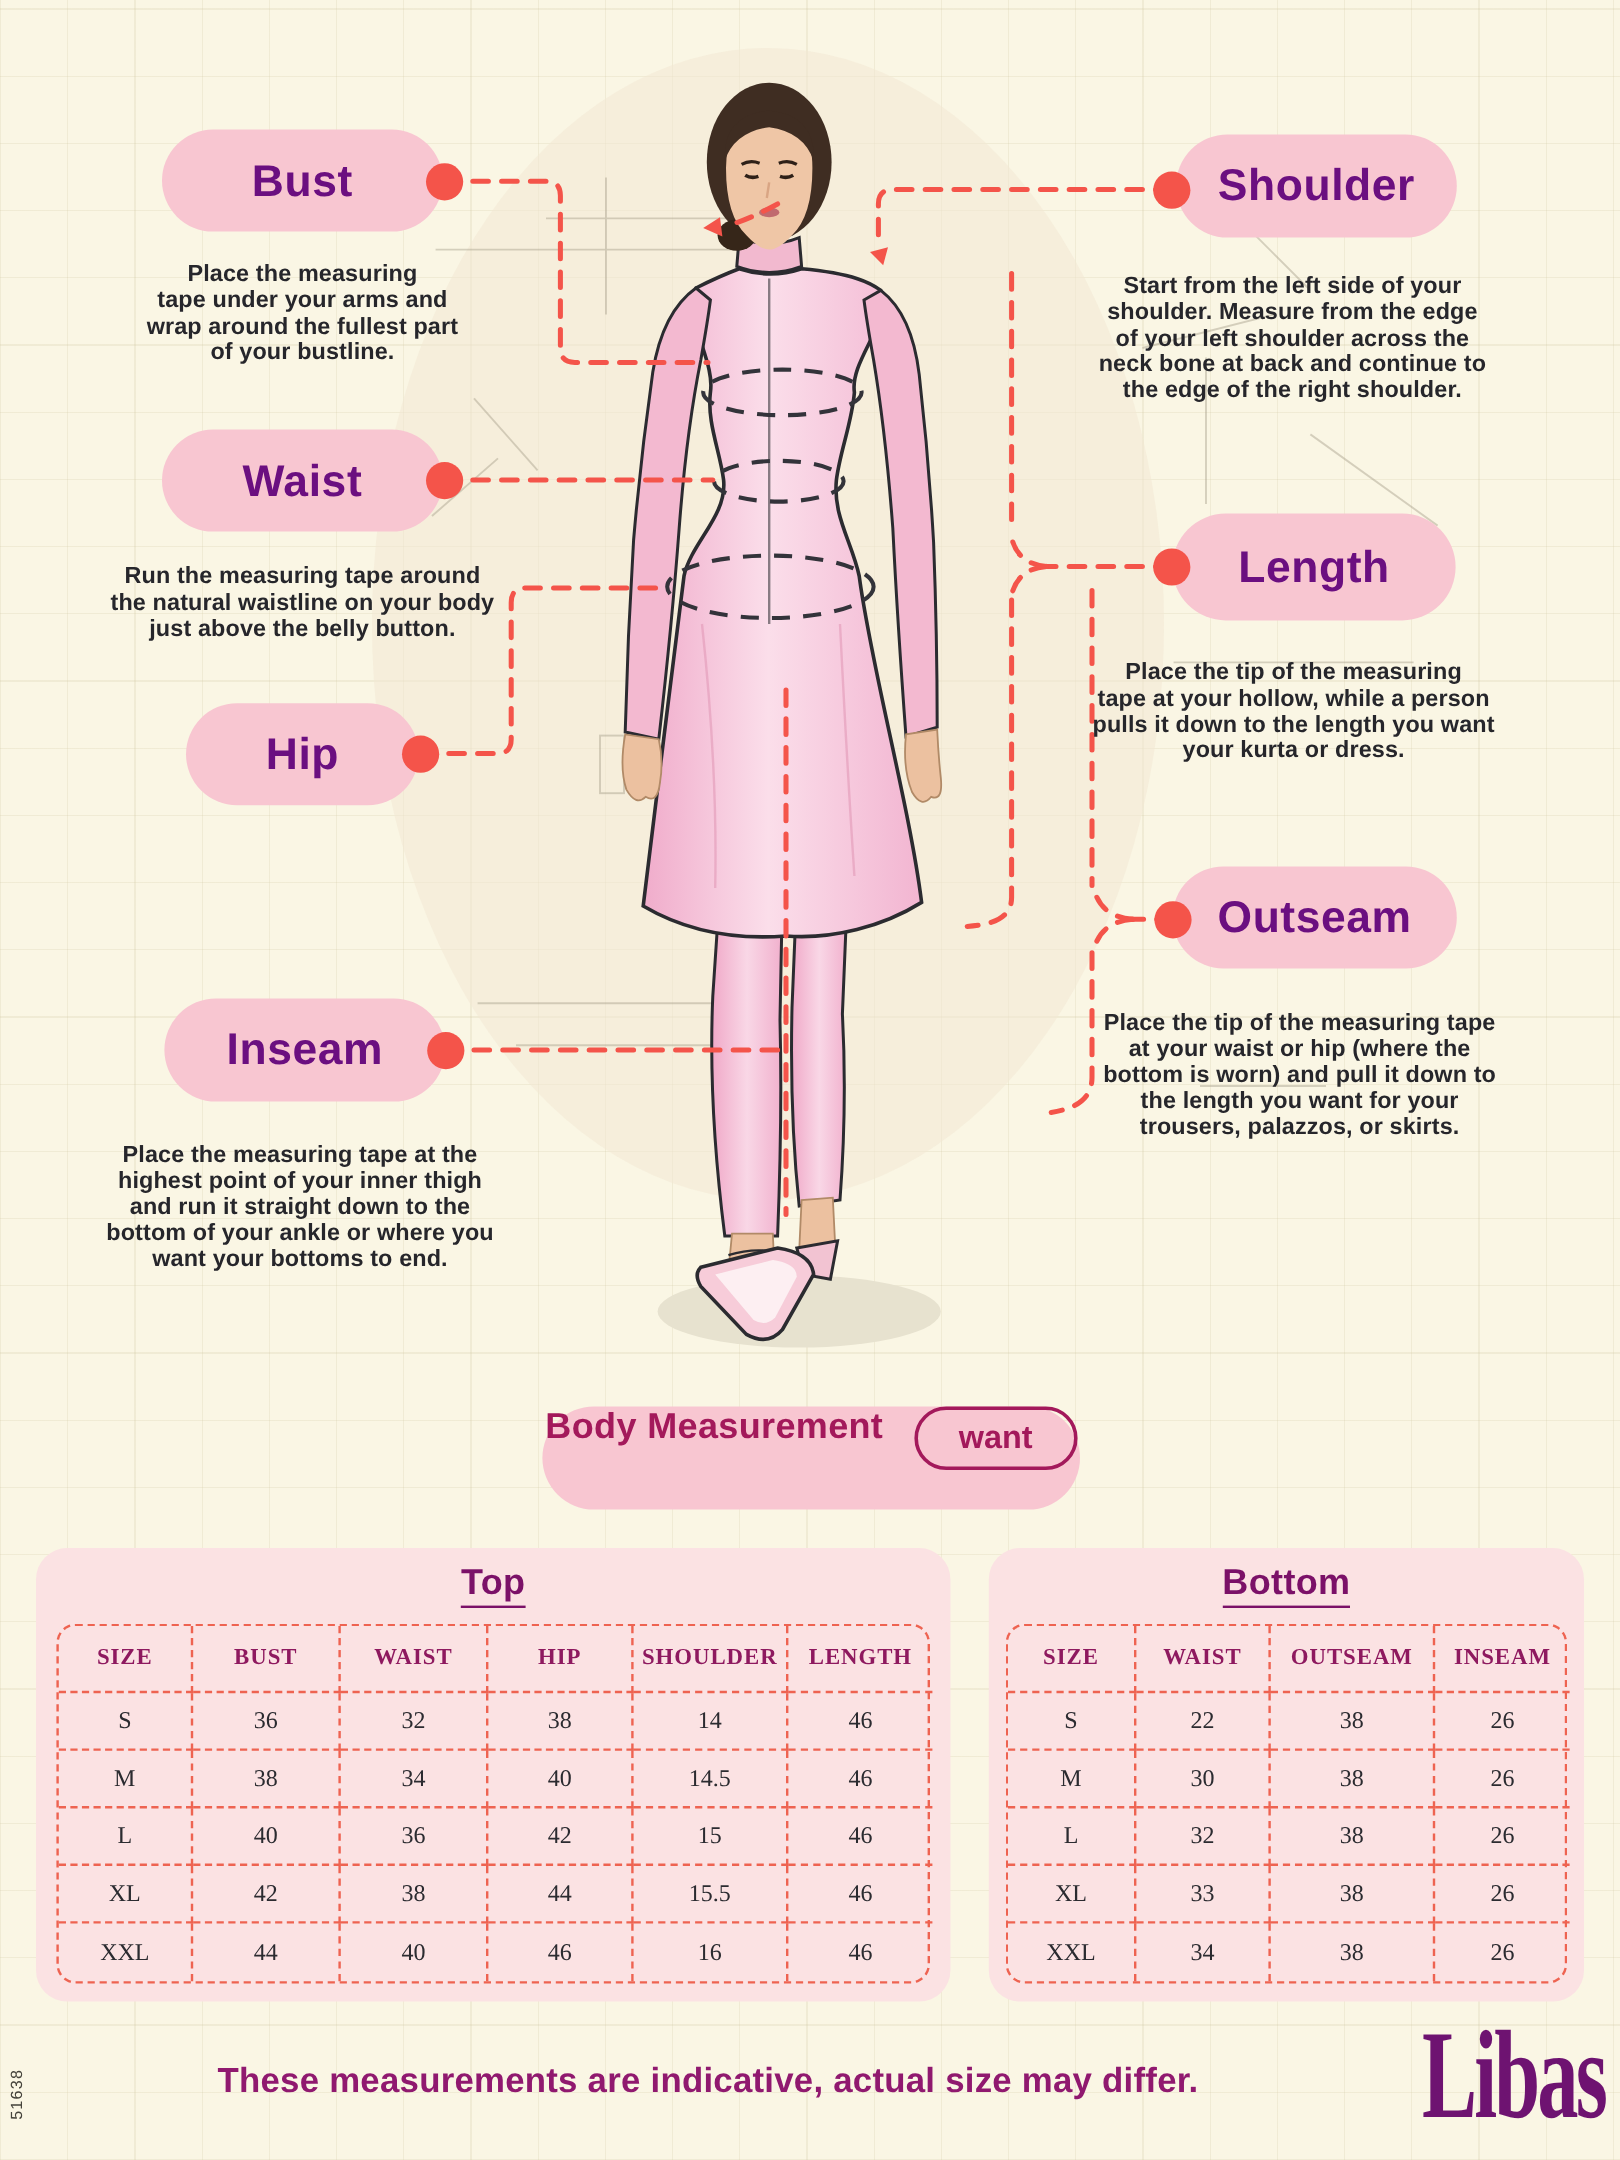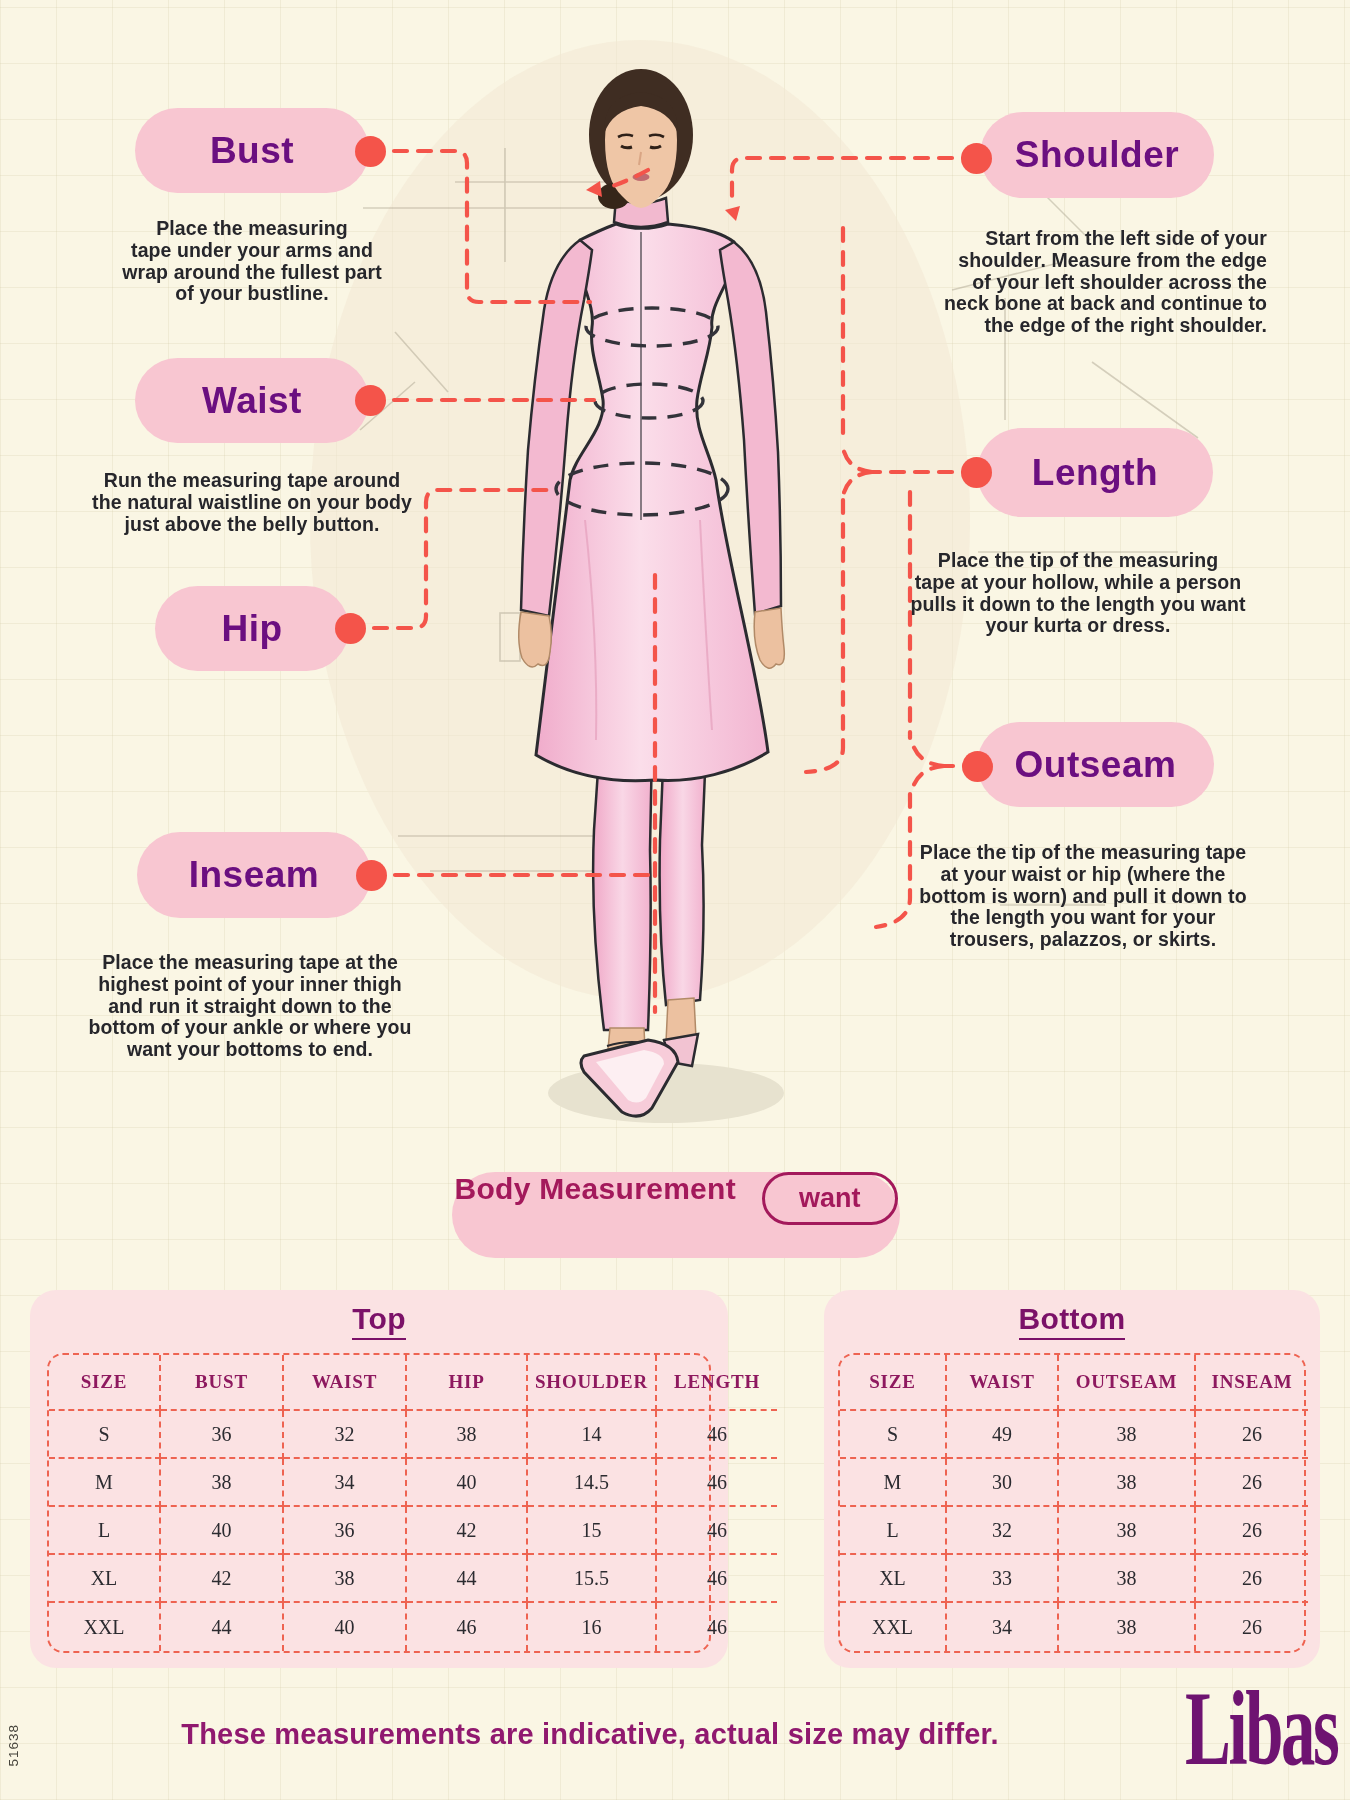--- a/index.html
+++ b/index.html
@@ -21,37 +21,37 @@
   .p-inseam{left:137px;top:832px;width:234px;height:86px;}
   .p-shoulder{left:980px;top:112px;width:234px;height:86px;}
   .p-length{left:977px;top:428px;width:236px;height:89px;}
   .p-outseam{left:977px;top:722px;width:237px;height:85px;}
 
   .dot{position:absolute;width:31px;height:31px;border-radius:50%;background:#f4544a;z-index:5;}
 
   .desc{position:absolute;z-index:3;color:#26262b;font-size:19.5px;line-height:21.8px;font-weight:600;
     text-align:center;white-space:pre-line;letter-spacing:.1px;}
   .d-bust{left:92px;top:218px;width:320px;}
-  .d-shoulder{left:887px;top:228px;width:380px;text-align:right;}
+  .d-shoulder{left:887px;top:228px;width:380px;}
   .d-waist{left:77px;top:470px;width:350px;}
   .d-length{left:888px;top:550px;width:380px;}
   .d-hip{left:73px;top:698px;width:350px;}
   .d-outseam{left:893px;top:842px;width:380px;}
   .d-inseam{left:75px;top:952px;width:350px;}
 
   
   .bm-pill{position:absolute;left:452px;top:1172px;width:448px;height:86px;background:#f8c6d1;border-radius:43px;
     display:flex;align-items:flex-start;justify-content:center;gap:26px;z-index:3;}
   .bm-text{color:#a3195b;font-weight:700;font-size:30px;letter-spacing:.3px;}
   .bm-unit{color:#a3195b;font-weight:700;font-size:27px;border:3px solid #a3195b;border-radius:32px;
     padding:10px 34px;line-height:1;}
 
   
   .panel{position:absolute;top:1290px;background:#fbe2e3;border-radius:26px;z-index:3;}
-  .panel-top{left:30px;width:698px;height:378px;}
+  .panel-top{left:30px;width:762px;height:378px;}
   .panel-bottom{left:824px;width:496px;height:378px;}
   .panel .ptitle{display:block;text-align:center;margin-top:12px;}
   .panel .ptitle span{display:inline-block;color:#7b1168;font-weight:700;font-size:30px;
     border-bottom:2.5px solid #7b1168;padding-bottom:2px;letter-spacing:.3px;}
   .grid{display:grid;border:2.4px dashed #ee6351;border-radius:16px;margin-top:13px;
     grid-template-rows:56px repeat(5,48px);}
   .panel-top .grid{margin-left:17px;margin-right:17px;grid-template-columns:112px 123px 123px 121px 129px 120px;}
   .panel-bottom .grid{margin-left:14px;margin-right:14px;grid-template-columns:107px 112px 137px 112px;}
   .cell{display:flex;align-items:center;justify-content:center;
     border-right:2.2px dashed #ee6351;border-bottom:2.2px dashed #ee6351;
@@ -292,21 +292,21 @@
       </div>
   </div>
   <div class="panel panel-bottom">
     <span class="ptitle"><span>Bottom</span></span>
     <div class="grid cols4">
         <div class="cell head">SIZE</div>
         <div class="cell head">WAIST</div>
         <div class="cell head">OUTSEAM</div>
         <div class="cell head">INSEAM</div>
         <div class="cell">S</div>
-        <div class="cell">49</div>
+        <div class="cell">22</div>
         <div class="cell">38</div>
         <div class="cell">26</div>
         <div class="cell">M</div>
         <div class="cell">30</div>
         <div class="cell">38</div>
         <div class="cell">26</div>
         <div class="cell">L</div>
         <div class="cell">32</div>
         <div class="cell">38</div>
         <div class="cell">26</div>

